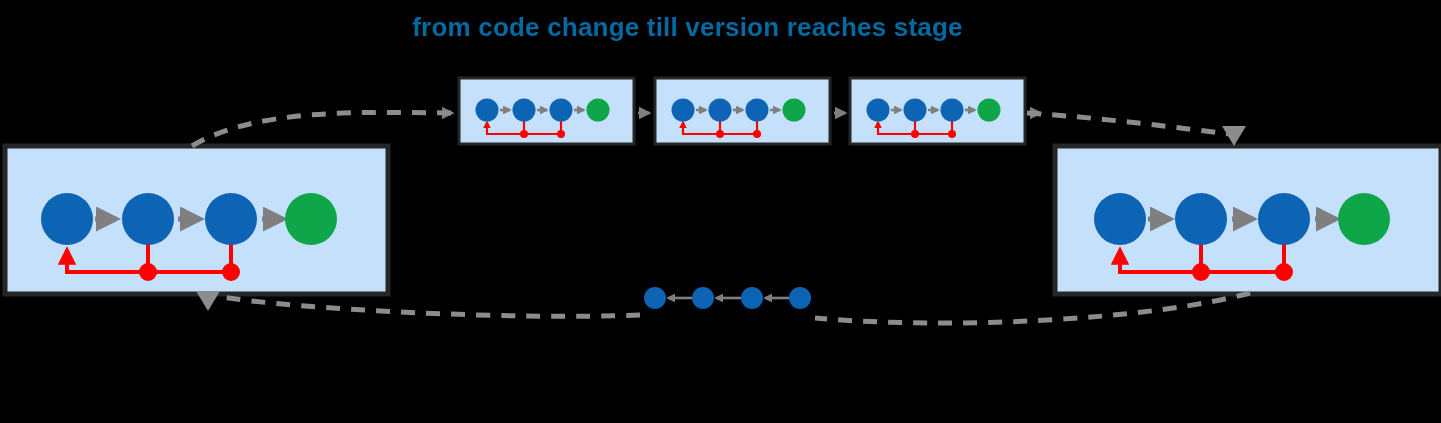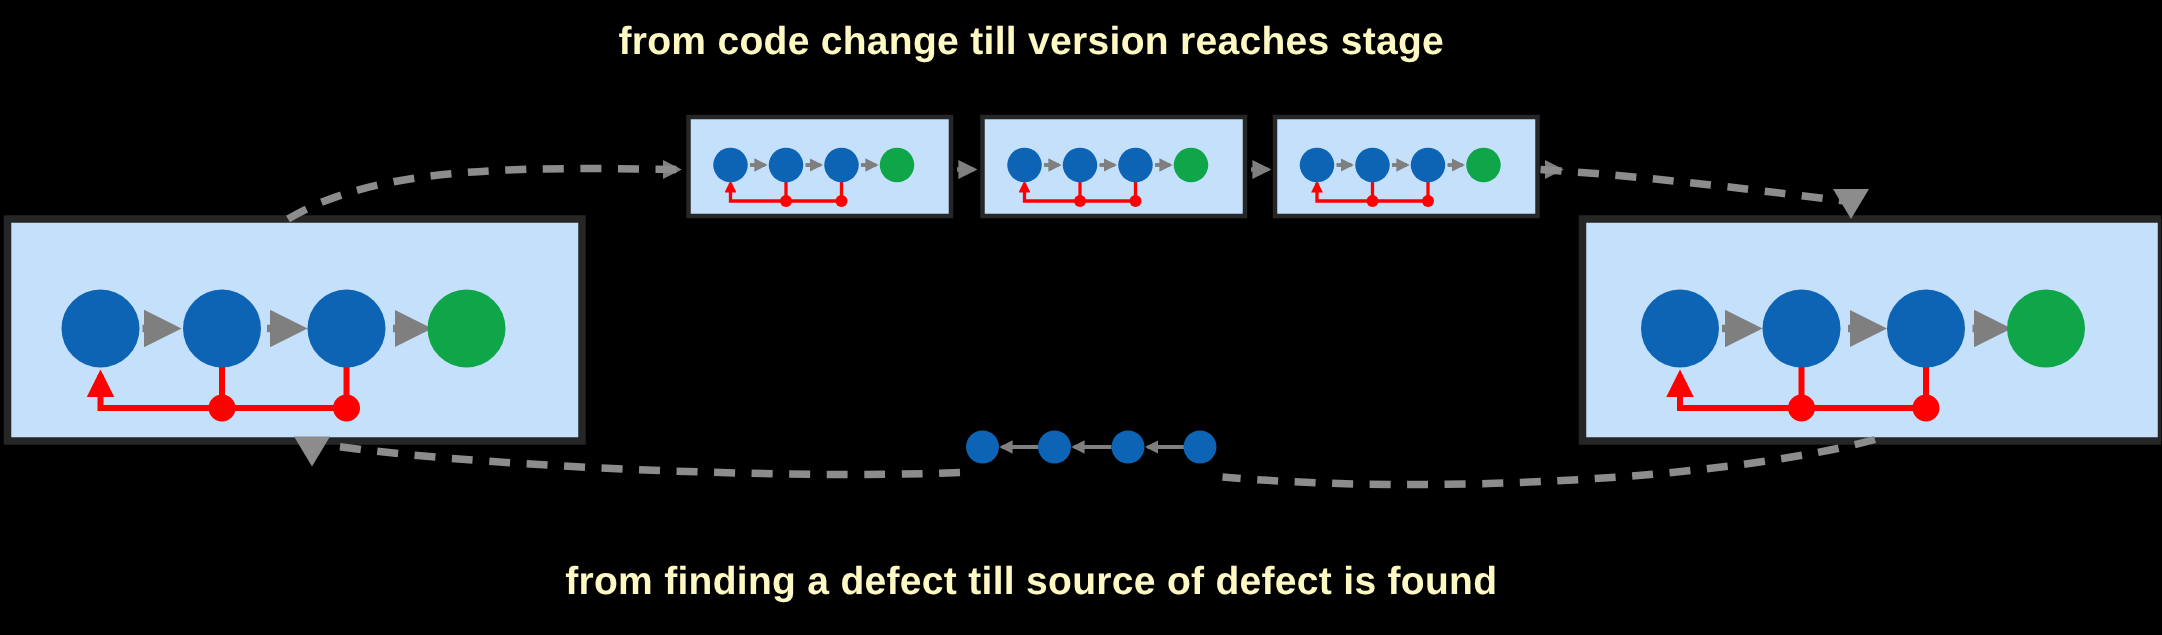--- a/index.html
+++ b/index.html
@@ -13,21 +13,21 @@
     height: 423px;
     background: #000000;
     overflow: hidden;
     font-family: "Liberation Sans", sans-serif;
   }
   .caption {
     position: absolute;
     left: 0;
     width: 1375px;
     text-align: center;
-    color: #fef9c3;
+    color: #0369a1;
     font-weight: bold;
     font-size: 26px;
     letter-spacing: 0.2px;
     white-space: nowrap;
   }
   #caption-top { top: 12px; }
   #caption-bottom { top: 372px; }
 
   svg.layer {
     position: absolute;
@@ -37,21 +37,20 @@
     height: 423px;
   }
 </style>
 </head>
 <body>
 
 <div id="stage">
 
   <div class="caption" id="caption-top">from code change till version reaches stage</div>
 
-  <div class="caption" id="caption-bottom">from finding a defect till source of defect is found</div>
 
   <svg class="layer" viewBox="0 0 1441 423">
     <defs>
       <marker id="mk-gray" viewBox="0 0 10 10" refX="8" refY="5" markerWidth="5" markerHeight="5" orient="auto-start-reverse">
         <path d="M 0 0 L 10 5 L 0 10 z" fill="#7f7f7f"></path>
       </marker>
       <marker id="mk-gray-sm" viewBox="0 0 10 10" refX="8" refY="5" markerWidth="4.2" markerHeight="4.2" orient="auto-start-reverse">
         <path d="M 0 0 L 10 5 L 0 10 z" fill="#7f7f7f"></path>
       </marker>
       <marker id="mk-gray-xs" viewBox="0 0 10 10" refX="8" refY="5" markerWidth="3.4" markerHeight="3.4" orient="auto-start-reverse">

